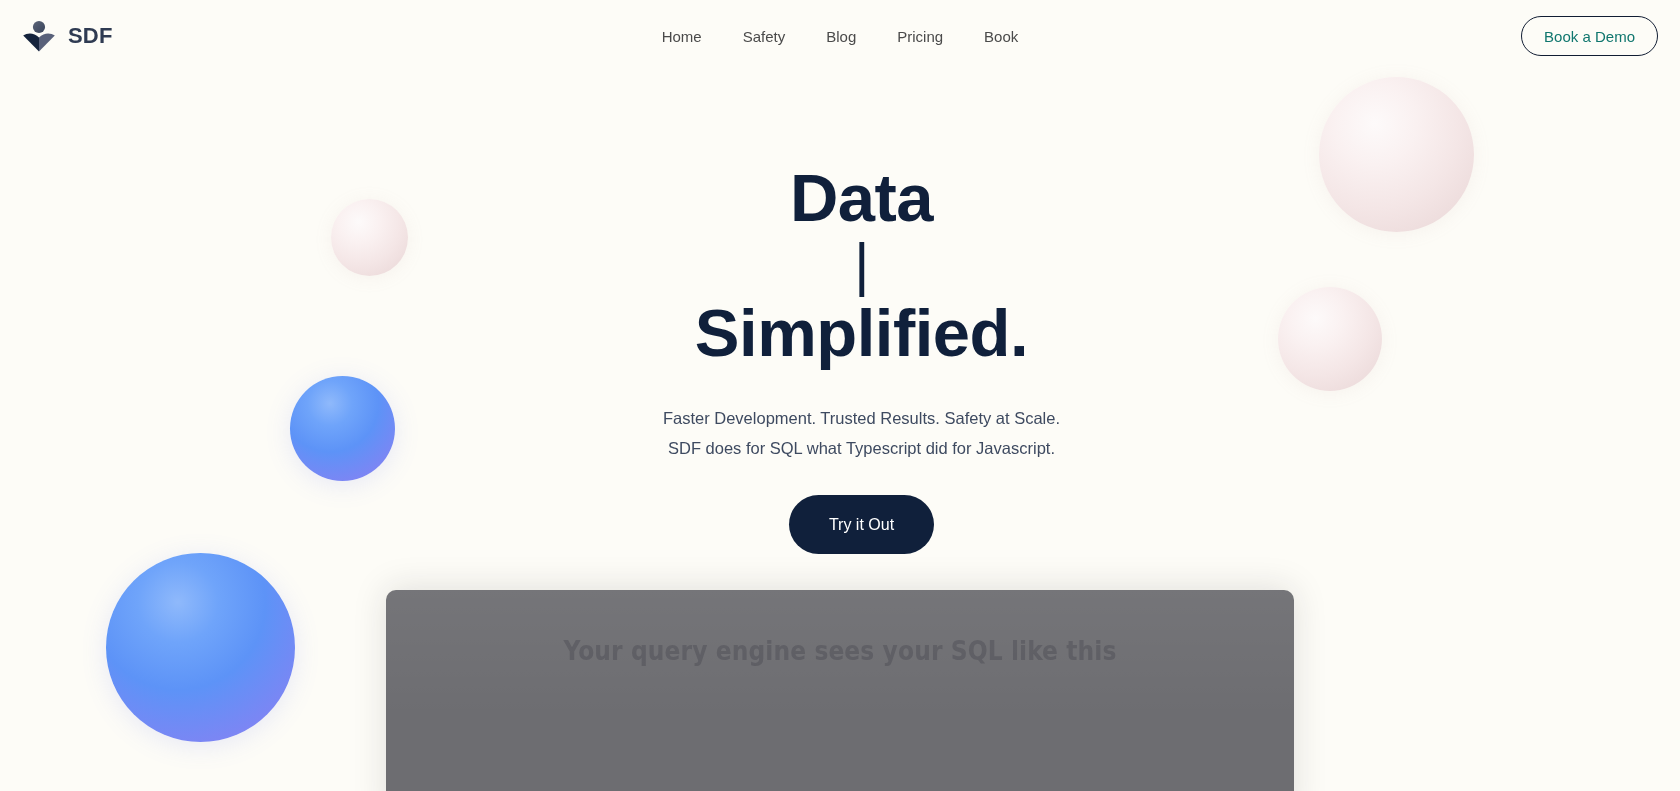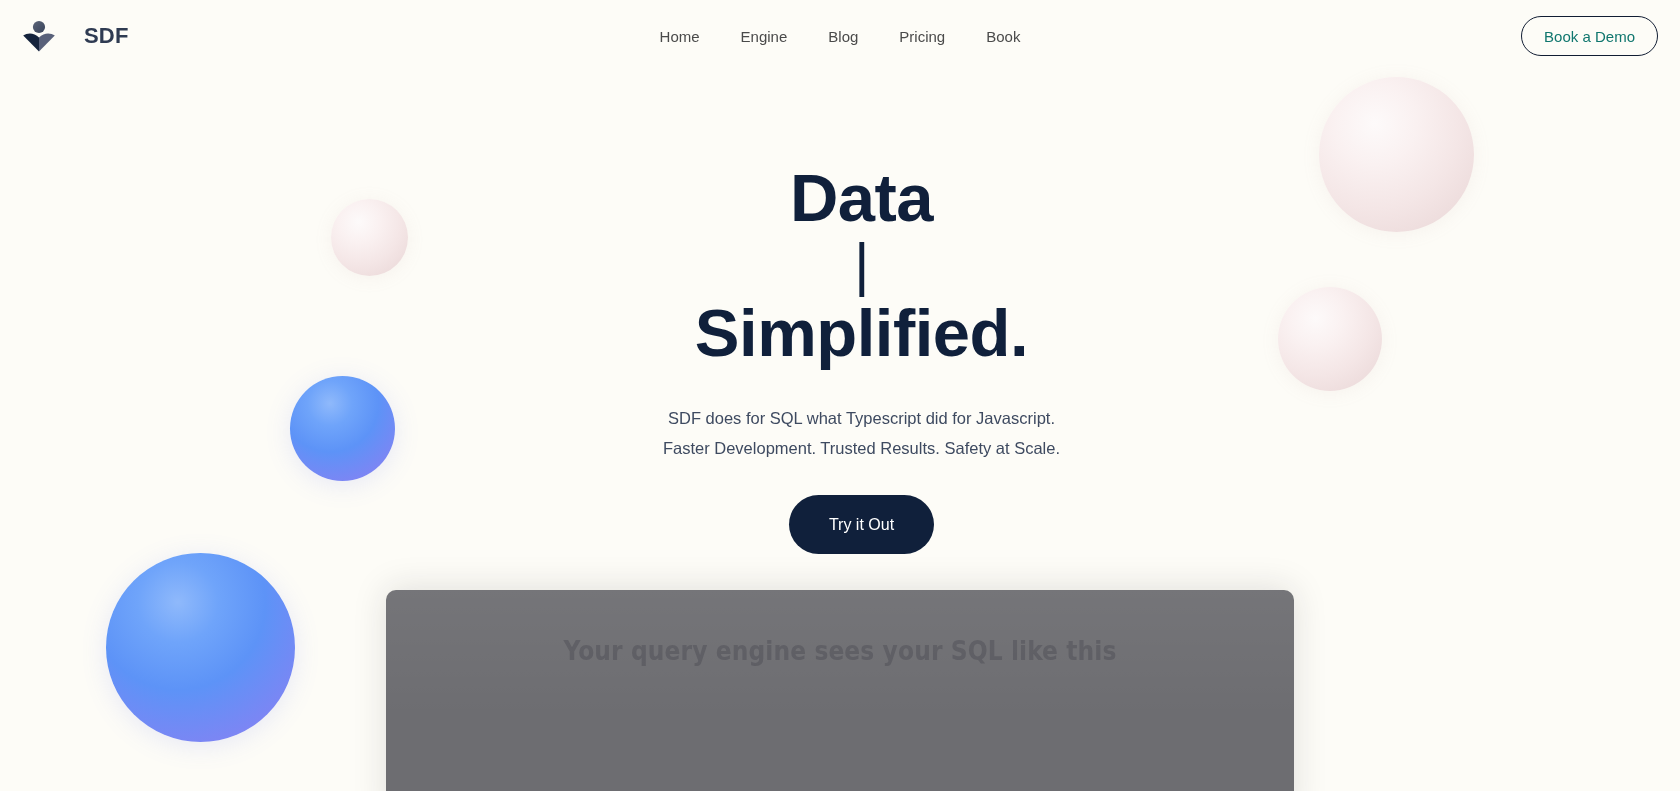--- a/index.html
+++ b/index.html
@@ -34,21 +34,21 @@
   #orb-blue-sm  { left:290px;  top:376px; width:105px; height:105px; }
   #orb-blue-lg  { left:106px;  top:553px; width:189px; height:189px; }
 
   
   .header {
     position:relative; z-index:5;
     height:72px; width:100%;
     display:flex; align-items:center;
     padding:0 22px 0 22px;
   }
-  .brand { display:flex; align-items:center; gap:28px; text-decoration:none; }
+  .brand { display:flex; align-items:center; gap:12px; text-decoration:none; }
   .brand-mark { width:34px; height:32px; display:block; }
   .brand-name {
     font-size:22px; font-weight:bold; letter-spacing:0.2px;
     color:#2f3b52;
   }
 
   .nav {
     position:absolute; left:0; right:0; top:0; height:72px;
     display:flex; align-items:center; justify-content:center;
     gap:13px; pointer-events:none;
@@ -157,39 +157,39 @@
           <circle cx="17" cy="7" r="6.1" fill="url(#gHead)"></circle>
           <path d="M17 31.5 L1.2 15.6 C5.6 12.3 12.2 12.6 17 17.4 Z" fill="#15233c"></path>
           <path d="M17 31.5 L32.8 15.6 C28.4 12.3 21.8 12.6 17 17.4 Z" fill="#59617a"></path>
         </svg>
       </span>
       <span class="brand-name">SDF</span>
     </a>
 
     <nav class="nav">
       <a href="#">Home</a>
-      <a href="#">Engine</a>
+      <a href="#">Safety</a>
       <a href="#">Blog</a>
       <a href="#">Pricing</a>
       <a href="#">Book</a>
     </nav>
 
     <button class="demo-btn">Book a Demo</button>
   </header>
 
   <section class="hero">
     <h1 class="headline">
       <span class="h-line">Data</span>
       <span class="h-pipe">|</span>
       <span class="h-line">Simplified.</span>
     </h1>
 
     <p class="sub">
+      <span>Faster Development. Trusted Results. Safety at Scale.</span>
       <span>SDF does for SQL what Typescript did for Javascript.</span>
-      <span>Faster Development. Trusted Results. Safety at Scale.</span>
     </p>
 
     <button class="cta">Try it Out</button>
   </section>
 
   <div class="preview-wrap">
     <div class="preview-card">
       <div class="preview-title">Your query engine sees your SQL like this</div>
     </div>
   </div>

